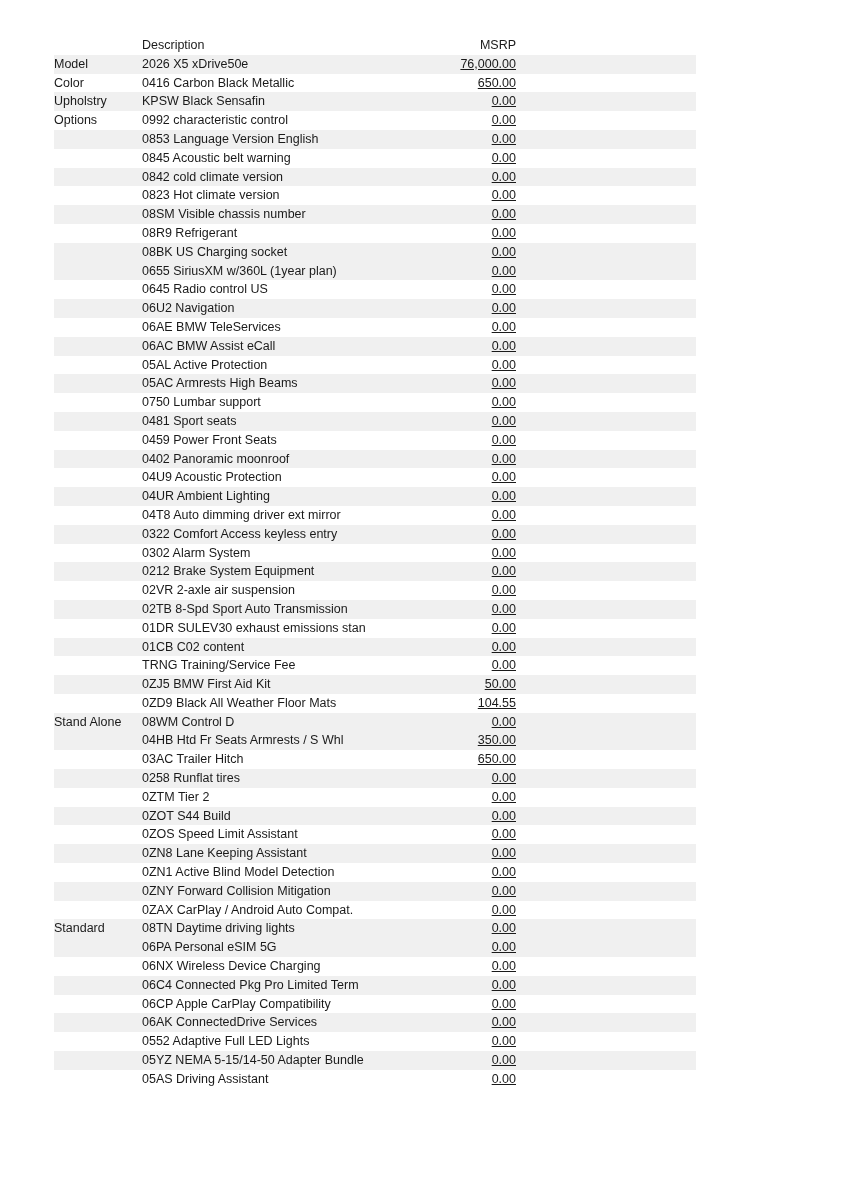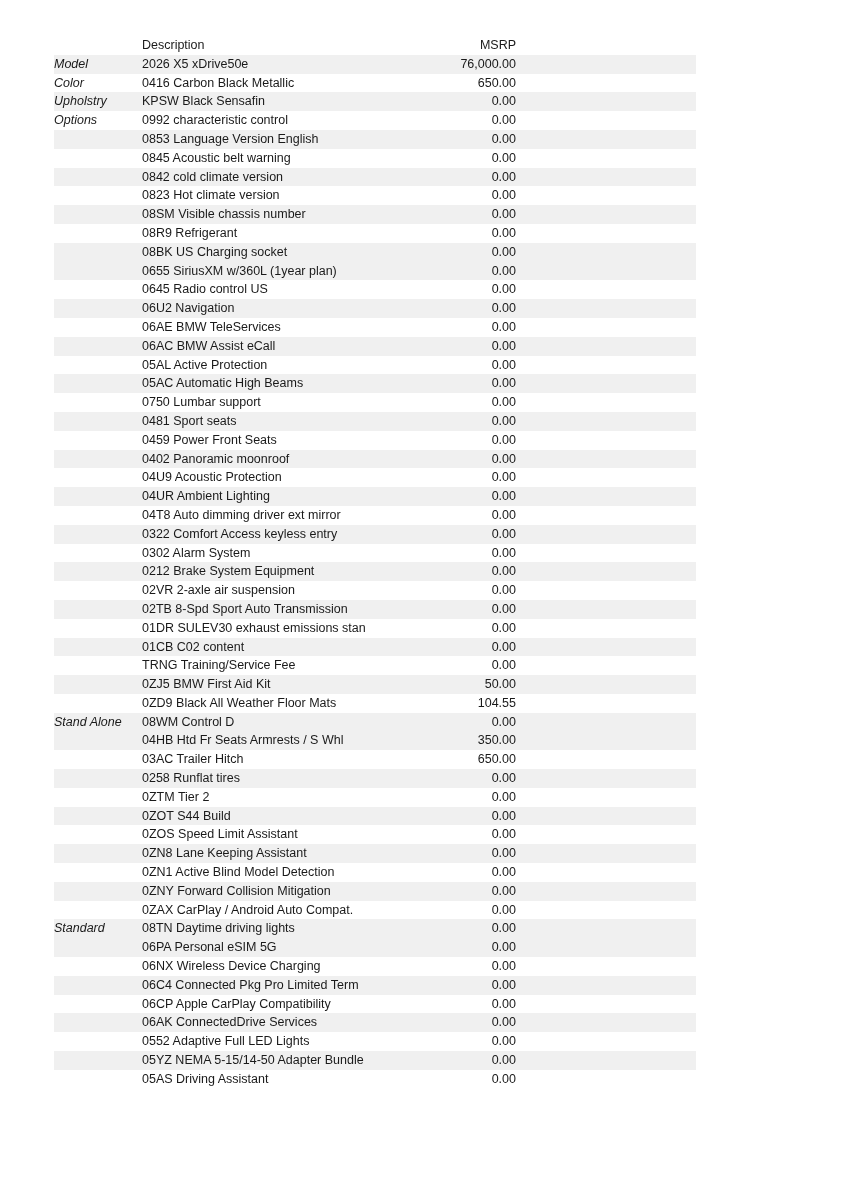--- a/index.html
+++ b/index.html
@@ -46,32 +46,32 @@
   }
   th.h-cat { text-align: left; }
   th.h-desc { text-align: left; padding-left: 4px; }
   th.h-price { text-align: right; padding-right: 16px; }
   th.h-pad { }
 
   td.cat {
     text-align: left;
     padding-left: 0;
     white-space: nowrap;
-    font-style: italic;
   }
   td.desc {
     text-align: left;
     padding-left: 4px;
     white-space: nowrap;
     overflow: hidden;
   }
   td.price {
     text-align: right;
     padding-right: 16px;
     white-space: nowrap;
+    text-decoration: underline;
   }
   td.pad { }
 
   tbody tr.shade td {
     background: #f0f0f0;
   }
   tbody tr.plain td {
     background: #ffffff;
   }
 </style>
@@ -192,21 +192,21 @@
           <td class="pad"></td>
         </tr>
         <tr class="plain">
           <td class="cat"></td>
           <td class="desc">05AL Active Protection</td>
           <td class="price">0.00</td>
           <td class="pad"></td>
         </tr>
         <tr class="shade">
           <td class="cat"></td>
-          <td class="desc">05AC Automatic High Beams</td>
+          <td class="desc">05AC Armrests High Beams</td>
           <td class="price">0.00</td>
           <td class="pad"></td>
         </tr>
         <tr class="plain">
           <td class="cat"></td>
           <td class="desc">0750 Lumbar support</td>
           <td class="price">0.00</td>
           <td class="pad"></td>
         </tr>
         <tr class="shade">

